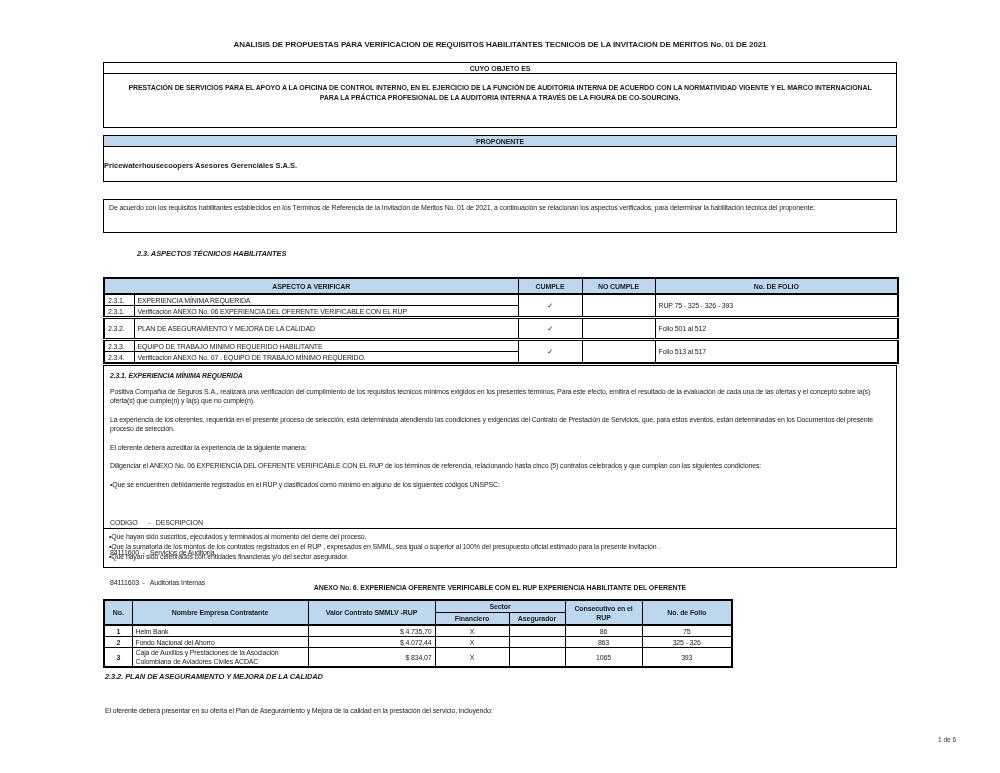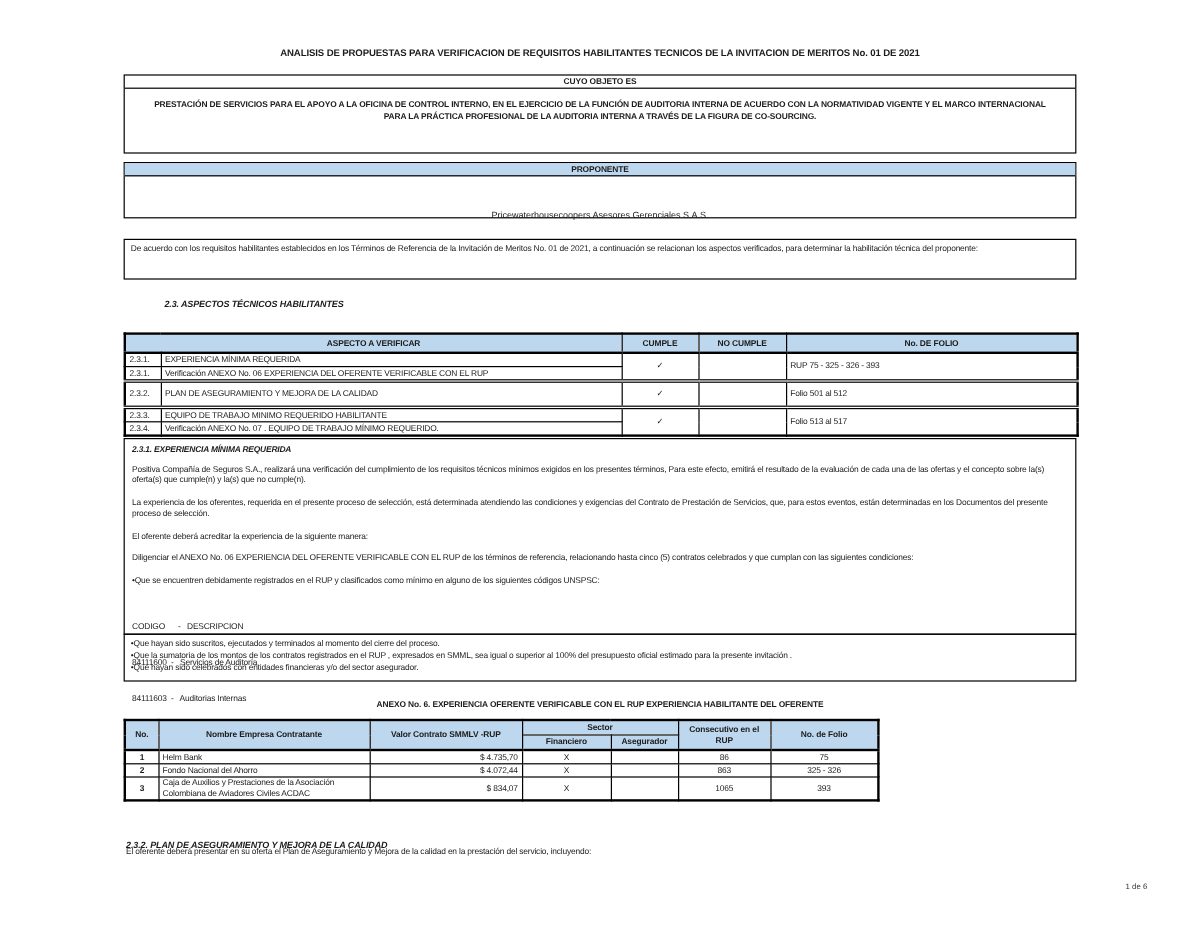--- a/index.html
+++ b/index.html
@@ -16,25 +16,25 @@
     font-weight:bold; text-align:center; font-size:7px; padding:2px 0 1px;
     border-bottom:1px solid #000; letter-spacing:-0.1px;
   }
   .blue { background:#BDD7EE; border-bottom:1.5px solid #000; }
   #objeto-box { top:62px; height:66px; }
   .objeto-body {
     text-align:center; font-weight:bold; font-size:7px; line-height:10px;
     padding:9px 24px 0; letter-spacing:-0.1px;
   }
   #proponente-box { top:135px; height:47px; }
-  .prop-name { text-align:center; font-weight:normal; font-size:7.5px; margin-top:28px; }
+  .prop-name { text-align:left; font-weight:bold; font-size:7.5px; margin-top:14px; }
   #intro-box { top:199px; height:34px; border-width:1px; padding:3px 5px; font-size:7px; line-height:10px; letter-spacing:-0.15px; }
   .sec-heading { position:absolute; left:105px; font-size:7.5px; font-weight:bold; font-style:italic; letter-spacing:-0.1px; }
   #aspectos-heading { top:249px;margin-left:32px; }
-  #plan-heading { top:700px; }
+  #plan-heading { top:672px; }
   .body-line { position:absolute; left:105px; font-size:7px; letter-spacing:-0.15px; }
   #plan-body { top:707px; }
 
   table { border-collapse:collapse; table-layout:fixed; }
   .aspect-table {
     position:absolute; left:103px; top:277px; width:794px;
     font-size:7px; border:2px solid #000; letter-spacing:-0.15px;
   }
   .aspect-table th, .aspect-table td { border:1px solid #000; padding:0 3px; overflow:hidden; }
   .aspect-table th {

